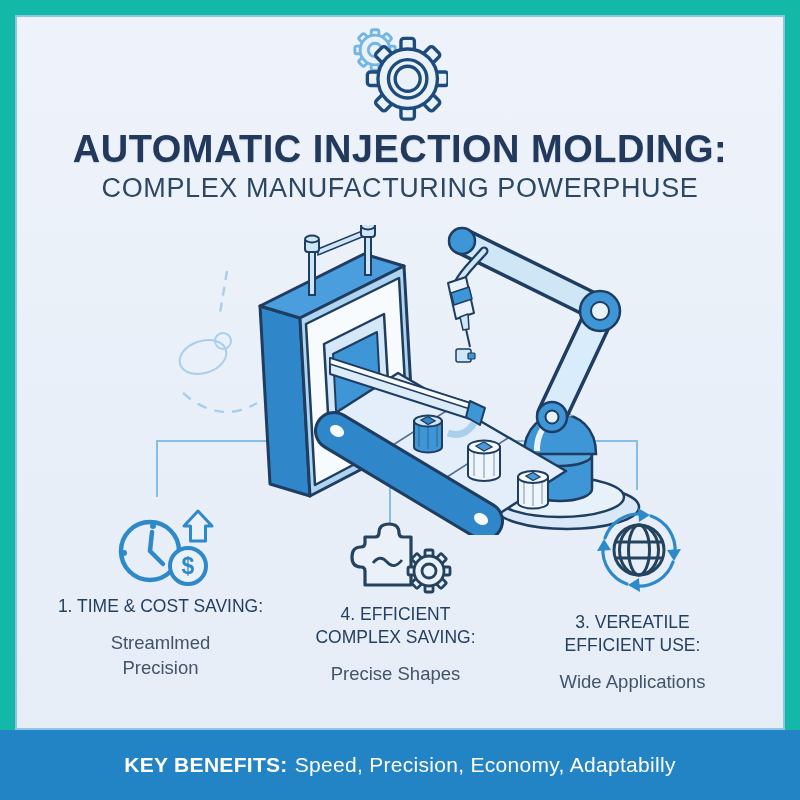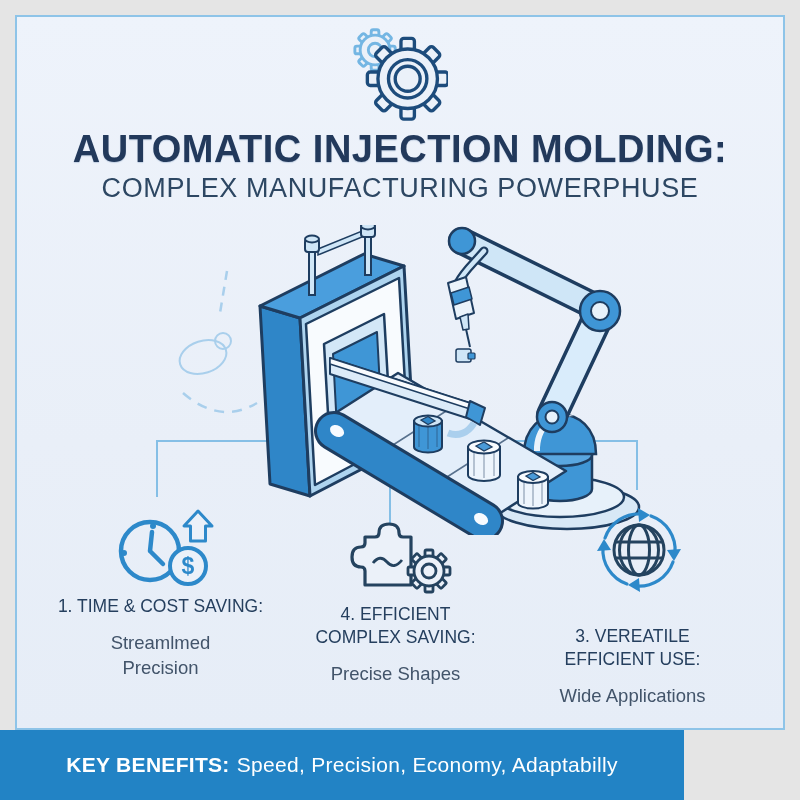--- a/index.html
+++ b/index.html
@@ -1,18 +1,18 @@
 <!DOCTYPE html>
 <html><head>
 <meta charset="utf-8">
 <style>
   html,body{margin:0;padding:0;}
   .frame{
     position:relative;width:800px;height:800px;overflow:hidden;
-    background:#e5e5e5;
+    background:#14b8a6;
     font-family:"Liberation Sans",sans-serif;
   }
   .canvas{
     position:absolute;left:15px;top:15px;width:770px;height:715px;
     background:linear-gradient(180deg,#eef3fb 0%,#e9eff8 60%,#e6edf7 100%);
     box-shadow:inset 0 0 0 2px #8ec4e8;
   }
   .title{
     position:absolute;left:0;top:113px;width:100%;text-align:center;
     font-size:38px;font-weight:bold;color:#22395b;letter-spacing:.5px;margin:0;
@@ -22,21 +22,21 @@
     position:absolute;left:0;top:158px;width:100%;text-align:center;
     font-size:27px;font-weight:normal;color:#2d4763;letter-spacing:.6px;margin:0;
   }
   .abs{position:absolute;}
   .benefit{
     position:absolute;width:235px;text-align:center;color:#233e5d;
   }
   .benefit .head{font-weight:normal;font-size:17.5px;line-height:23px;color:#253f5e;}
   .benefit .sub{font-size:18.5px;line-height:25px;color:#42546a;margin-top:12px;}
   .banner{
-    position:absolute;left:0;bottom:0;width:684px;height:70px;
+    position:absolute;left:0;bottom:0;width:800px;height:70px;
     background:#2283c5;color:#ffffff;
     display:flex;align-items:center;justify-content:center;
     font-size:21px;letter-spacing:.3px;
   }
   .banner b{font-weight:bold;margin-right:7px;}
   svg{display:block;}
 </style>
 </head>
 <body>
 
@@ -247,21 +247,21 @@
     </div>
 
     <div class="benefit" style="left:263px;top:588px">
       <div class="head">
         <div>4. EFFICIENT</div>
         <div>COMPLEX SAVING:</div>
       </div>
       <div class="sub">Precise Shapes</div>
     </div>
 
-    <div class="benefit" style="left:500px;top:610px">
+    <div class="benefit" style="left:500px;top:596px">
       <div class="head">
         <div>3. VEREATILE</div>
         <div>EFFICIENT USE:</div>
       </div>
       <div class="sub">Wide Applications</div>
     </div>
   </div>
 
   <div class="banner">
     <b>KEY BENEFITS:</b>

